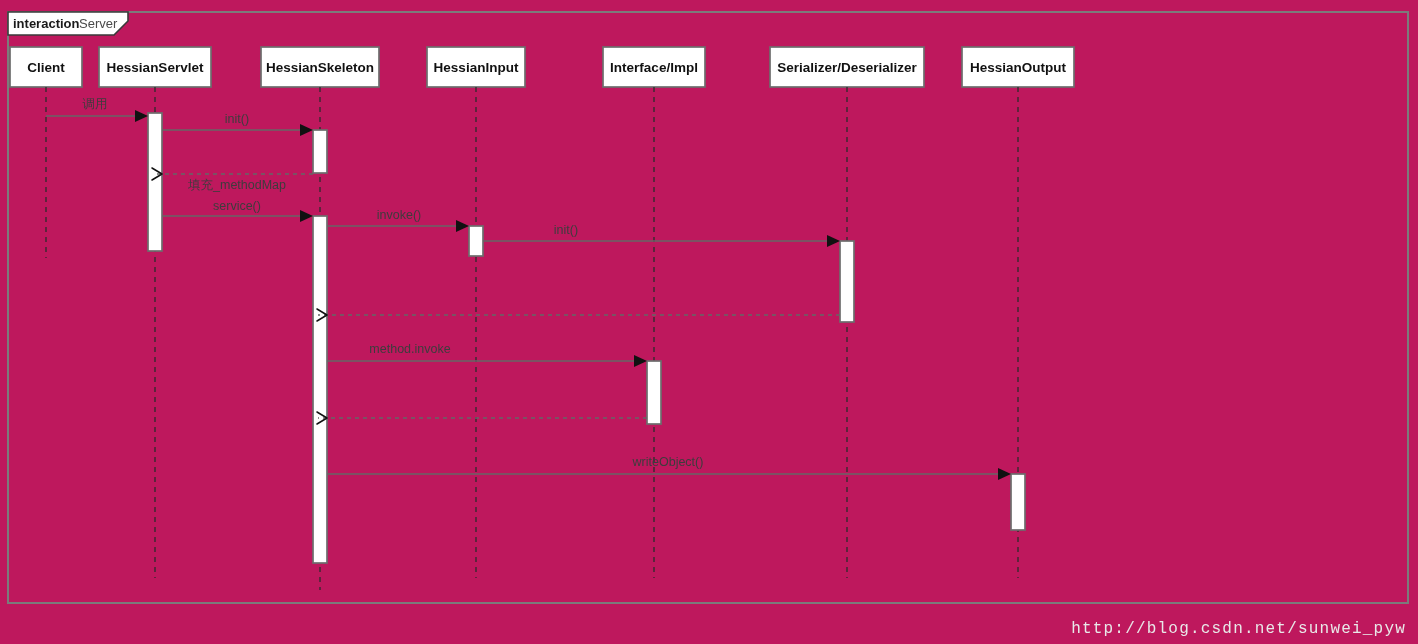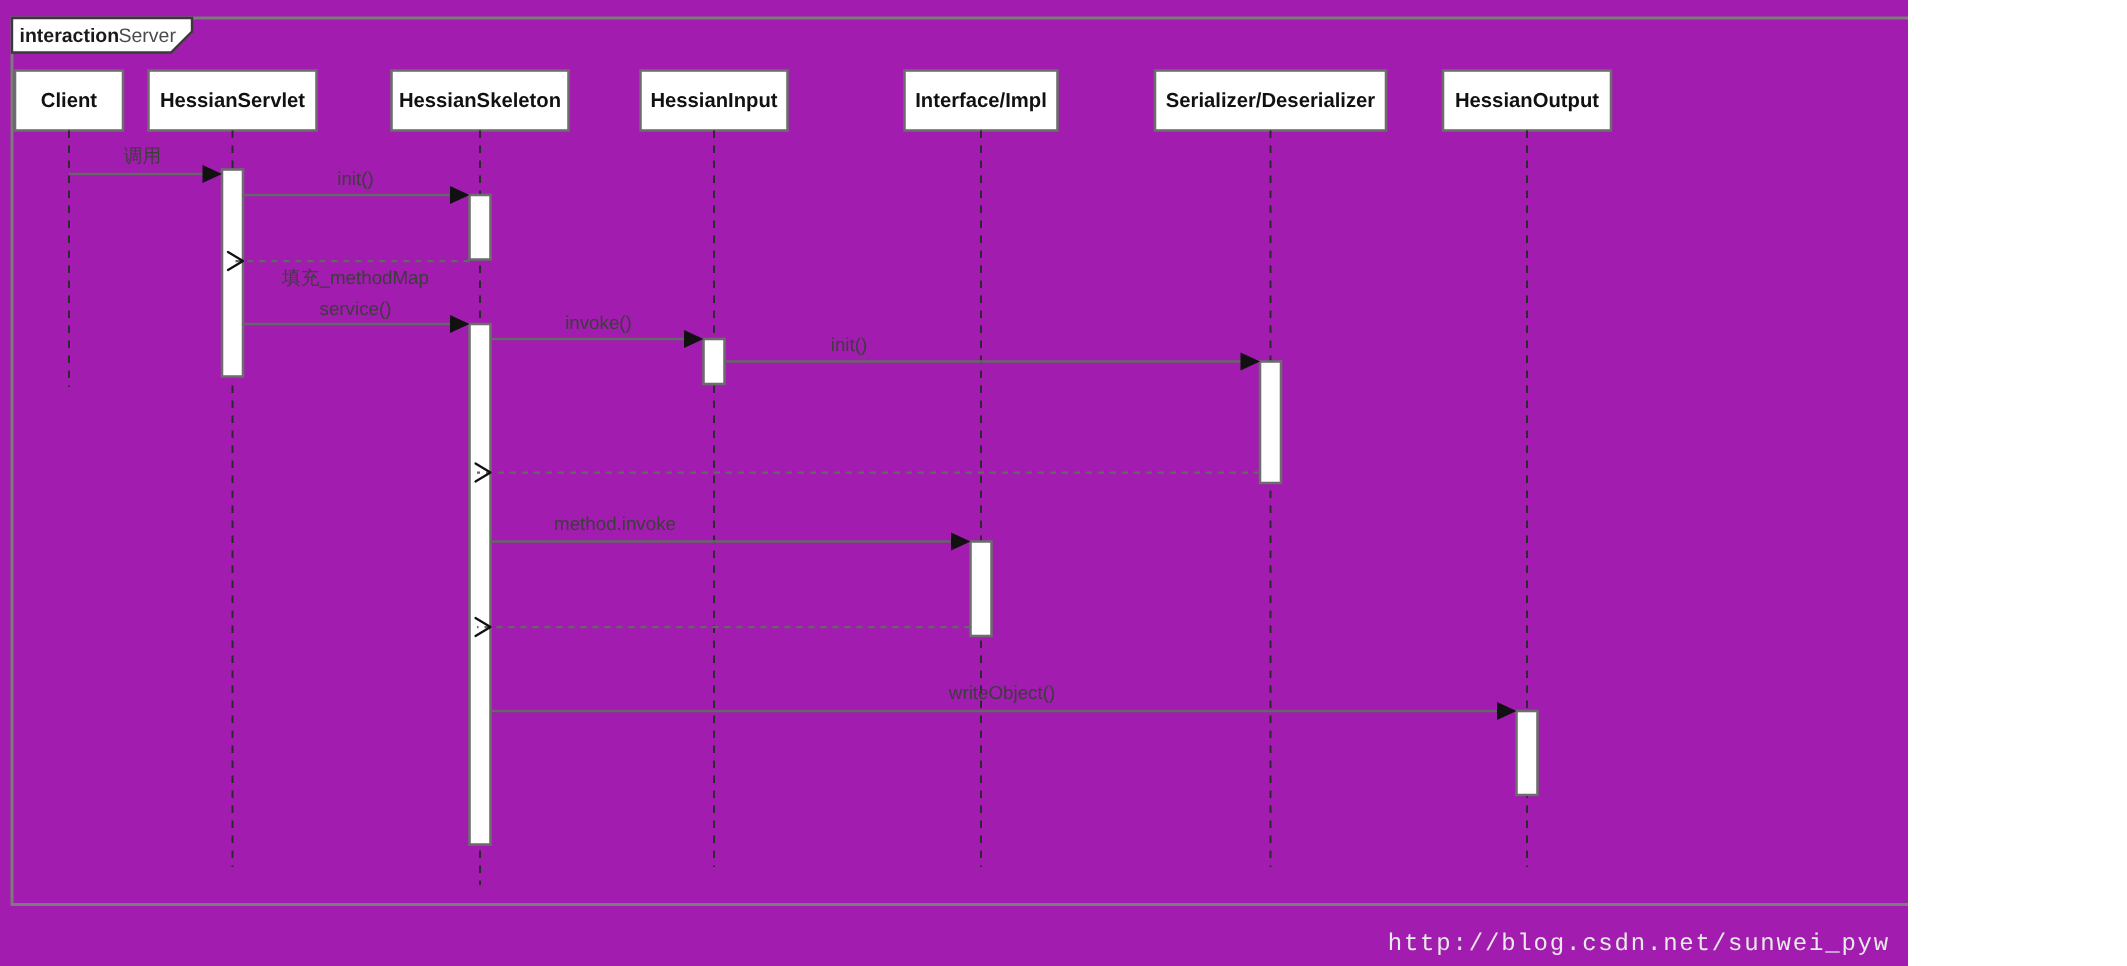--- a/index.html
+++ b/index.html
@@ -3,23 +3,23 @@
 <meta charset="utf-8">
 <style>
   html, body {
     margin: 0;
     padding: 0;
     background: #ffffff;
     font-family: "Liberation Sans", sans-serif;
   }
   #stage {
     position: relative;
-    width: 1272px;
+    width: 1418px;
     height: 644px;
-    background: #a21caf;
+    background: #be185d;
     overflow: hidden;
   }
   svg#diagram {
     position: absolute;
     left: 0;
     top: 0;
     width: 1418px;
     height: 644px;
     display: block;
   }

